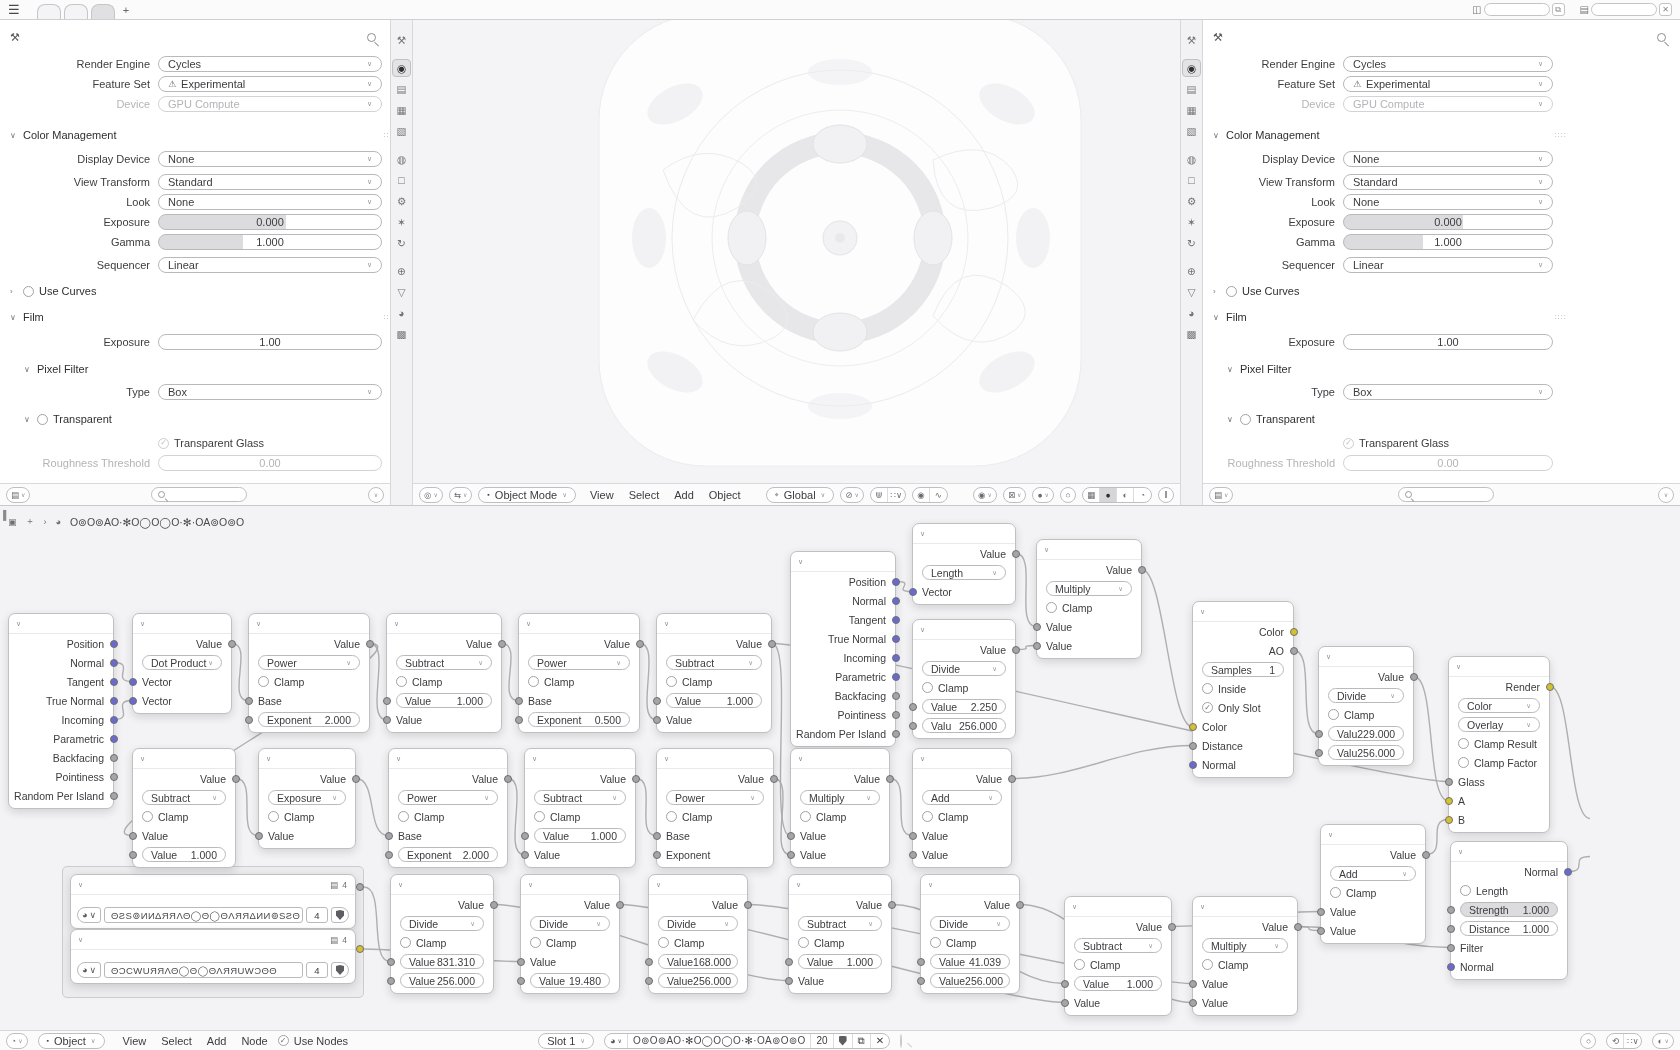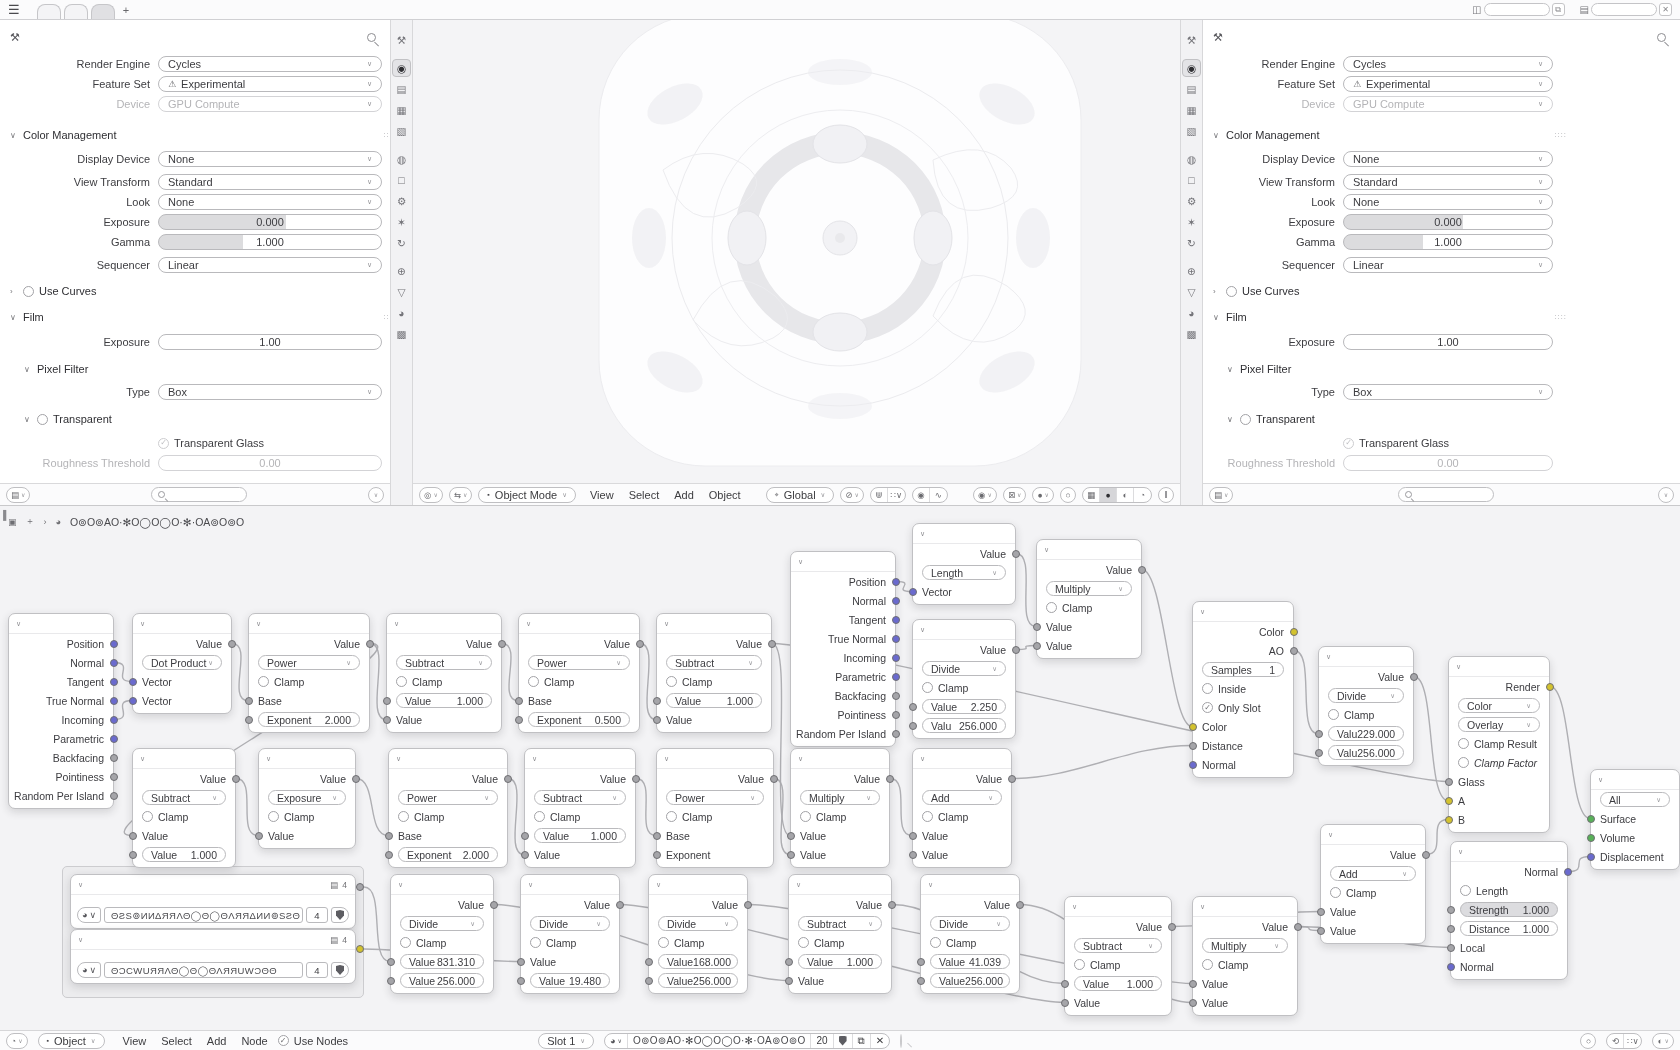--- a/index.html
+++ b/index.html
@@ -970,59 +970,36 @@
             <span class="chev">∨</span>
           </span>
         </div>
         <div class="nrow">
           <span class="pcheckwrap" style="font-size: 10.5px;">
             <span class="cb"></span>
             <span>Clamp Result</span>
           </span>
         </div>
         <div class="nrow">
-          <span class="pcheckwrap" style="font-size: 10.5px; font-style: italic;">
+          <span class="pcheckwrap" style="font-size: 10.5px;">
             <span class="cb"></span>
             <span>Clamp Factor</span>
           </span>
         </div>
         <div class="nrow">
           <span class="sock l sg"></span>
           <span class="rlabel">Glass</span>
         </div>
         <div class="nrow">
           <span class="sock l sy"></span>
           <span class="rlabel">A</span>
         </div>
         <div class="nrow">
           <span class="sock l sy"></span>
           <span class="rlabel">B</span>
-        </div>
-      </div>
-      <div class="node" style="left: 1590px; top: 263px; width: 90px;">
-        <div class="nhead">
-          <span class="hchev">∨</span>
-        </div>
-        <div class="nrow">
-          <span class="npill">
-            <span>All</span>
-            <span class="chev">∨</span>
-          </span>
-        </div>
-        <div class="nrow">
-          <span class="sock l sgrn"></span>
-          <span class="rlabel">Surface</span>
-        </div>
-        <div class="nrow">
-          <span class="sock l sgrn"></span>
-          <span class="rlabel">Volume</span>
-        </div>
-        <div class="nrow">
-          <span class="sock l sv"></span>
-          <span class="rlabel">Displacement</span>
         </div>
       </div>
       <div class="node" style="left: 132px; top: 242px; width: 104px;">
         <div class="nhead">
           <span class="hchev">∨</span>
         </div>
         <div class="nrow rout">
           <span class="rlabel">Value</span>
           <span class="sock r sg"></span>
         </div>
@@ -1508,21 +1485,21 @@
         </div>
         <div class="nrow">
           <span class="sock l sg"></span>
           <span class="npill fld">
             <span class="fldname">Distance</span>
             <span class="fldval">1.000</span>
           </span>
         </div>
         <div class="nrow">
           <span class="sock l sg"></span>
-          <span class="rlabel">Local</span>
+          <span class="rlabel">Filter</span>
         </div>
         <div class="nrow">
           <span class="sock l sv"></span>
           <span class="rlabel">Normal</span>
         </div>
       </div>
     </div>
   <svg id="wires" width="1680" height="525">
       <path d="M114,156.5 C136,156.5 110,175.5 132,175.5" class="wire"></path>
       <path d="M114,213.5 C136,213.5 110,194.5 132,194.5" class="wire"></path>

